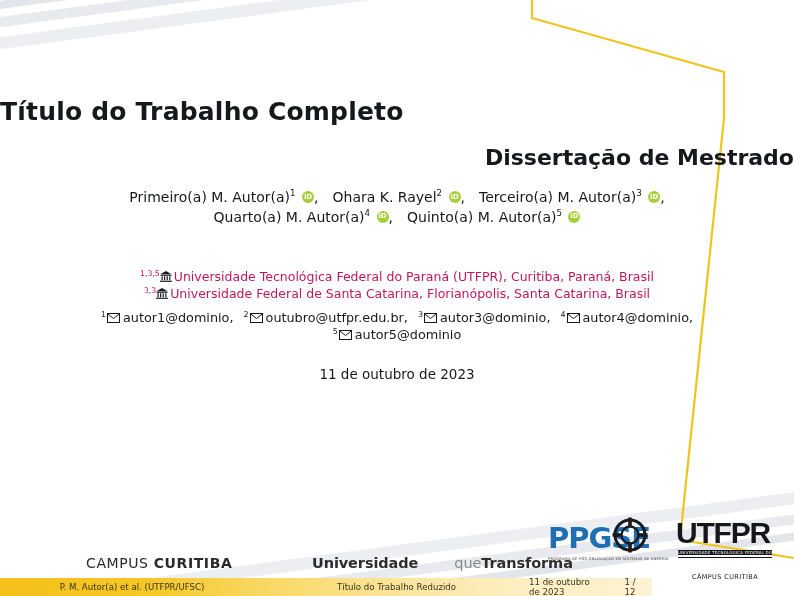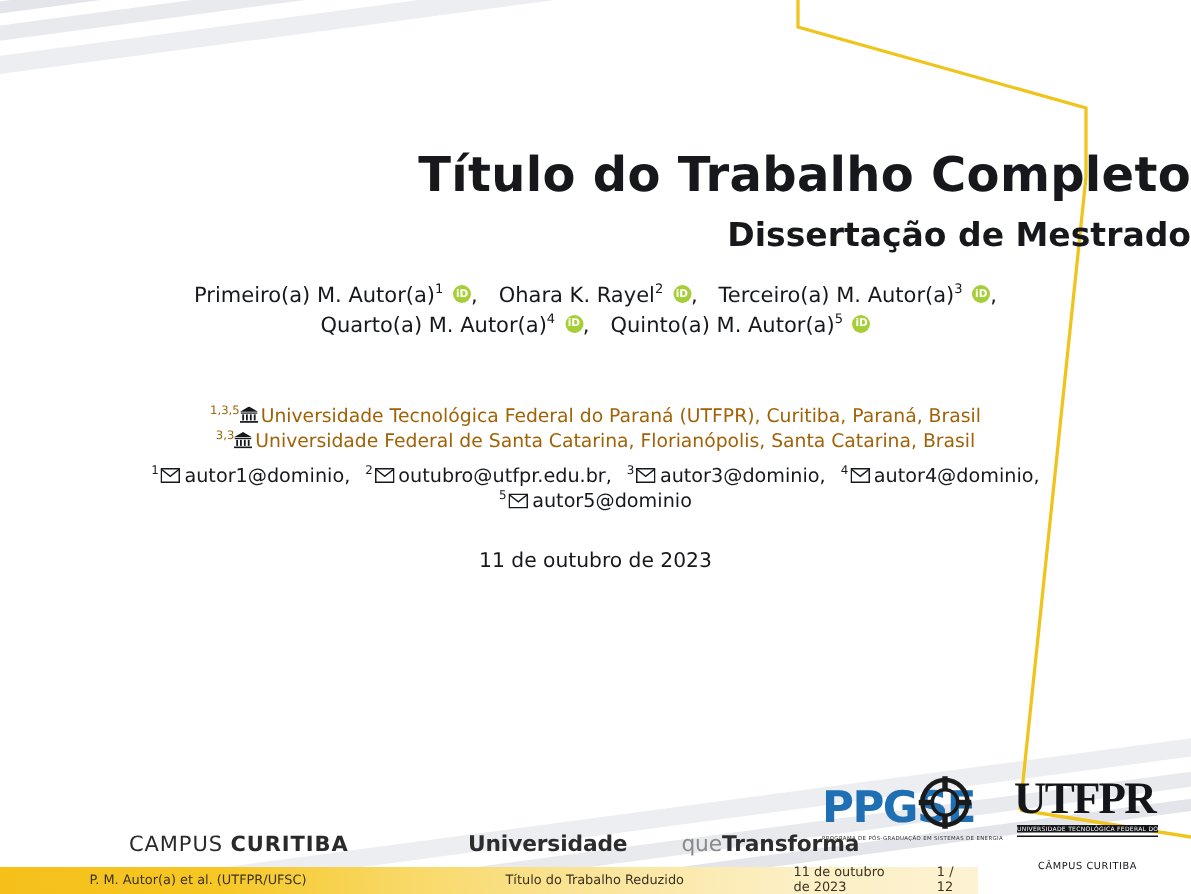--- a/index.html
+++ b/index.html
@@ -11,22 +11,22 @@
 
   
   #bg{position:absolute;inset:0;z-index:0;}
 
   
   .slide{
     position:absolute;inset:0;z-index:3;
   }
 
   .title{
-    position:absolute;left:0;right:0;top:97px;text-align:right;
-    font-size:32px;font-weight:bold;color:#16181c;letter-spacing:.2px;
+    position:absolute;left:0;right:0;top:97px;text-align:left;
+    font-size:25px;font-weight:bold;color:#16181c;letter-spacing:.2px;
   }
   .subtitle{
     position:absolute;left:0;right:0;top:145px;text-align:right;
     font-size:22px;font-weight:bold;color:#16181c;
   }
 
   .authors{
     position:absolute;left:18px;right:18px;top:188px;text-align:center;
     font-size:14px;color:#16181c;line-height:1.42;
   }
@@ -40,21 +40,21 @@
     vertical-align:baseline;
   }
   .orcid::after{
     content:"iD";position:absolute;left:0;right:0;top:-0.5px;
     font-size:7px;font-weight:bold;color:#fff;text-align:center;
     font-family:"DejaVu Sans",sans-serif;line-height:12px;
   }
 
   .affils{
     position:absolute;left:18px;right:18px;top:268px;text-align:center;
-    font-size:12.5px;color:#a16207;line-height:1.36;
+    font-size:12.5px;color:#be185d;line-height:1.36;
   }
   .emails{
     position:absolute;left:18px;right:18px;top:309px;text-align:center;
     font-size:12.8px;color:#16181c;line-height:1.35;
   }
   .emails .sp{display:inline-block;width:10px;}
 
   .date{
     position:absolute;left:0;right:0;top:366px;text-align:center;
     font-size:13.5px;color:#16181c;
@@ -83,21 +83,21 @@
     color:#1f6fb5;letter-spacing:-1px;font-family:"DejaVu Sans",sans-serif;
   }
   .ppgse .sub{
     position:absolute;left:0;top:44px;font-size:3.6px;color:#333;
     letter-spacing:.25px;white-space:nowrap;
   }
 
   .utfpr{position:absolute;left:672px;top:512px;width:112px;height:58px;}
   .utfpr .big{
     position:absolute;left:4px;top:4px;font-size:30px;font-weight:bold;
-    color:#14161a;letter-spacing:-1.2px;font-family:Liberation Serif, serif;
+    color:#14161a;letter-spacing:-1.2px;font-family:Liberation Sans, sans-serif;
   }
   .utfpr .pr{color:#14161a;}
   .utfpr .bar{
     position:absolute;left:6px;top:38px;width:94px;height:5px;background:#14161a;
   }
   .utfpr .uline{
     position:absolute;left:6px;top:38px;width:94px;text-align:center;
     font-size:4px;color:#ffffff;line-height:5px;letter-spacing:.2px;white-space:nowrap;
   }
   .utfpr .rule{position:absolute;left:6px;top:45px;width:94px;height:1px;background:#14161a;}

